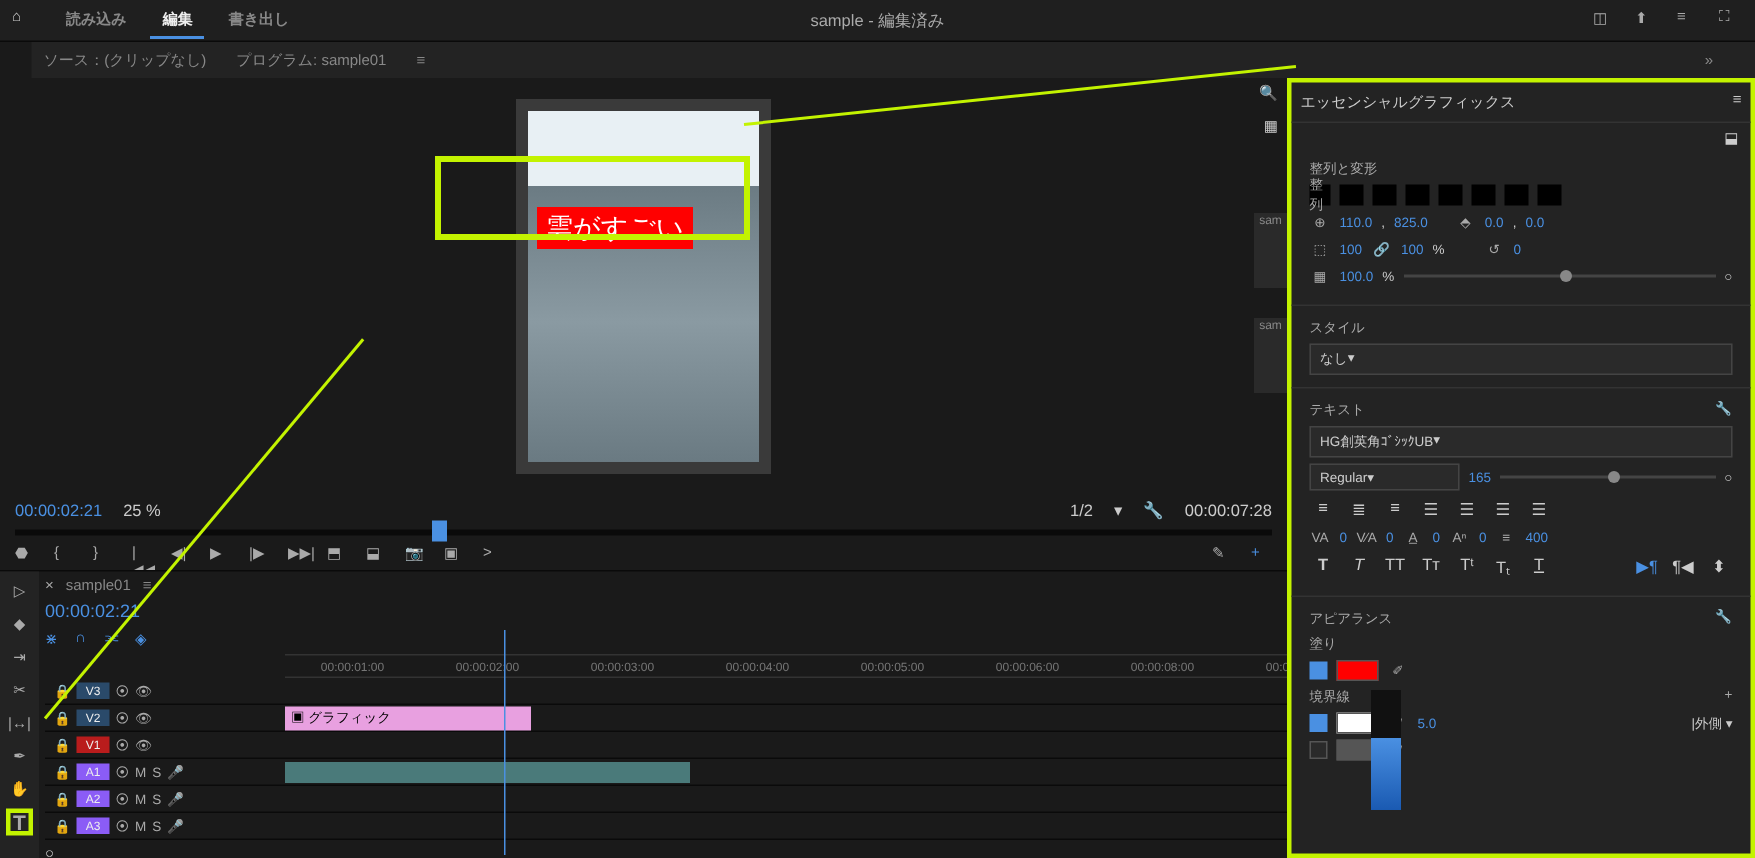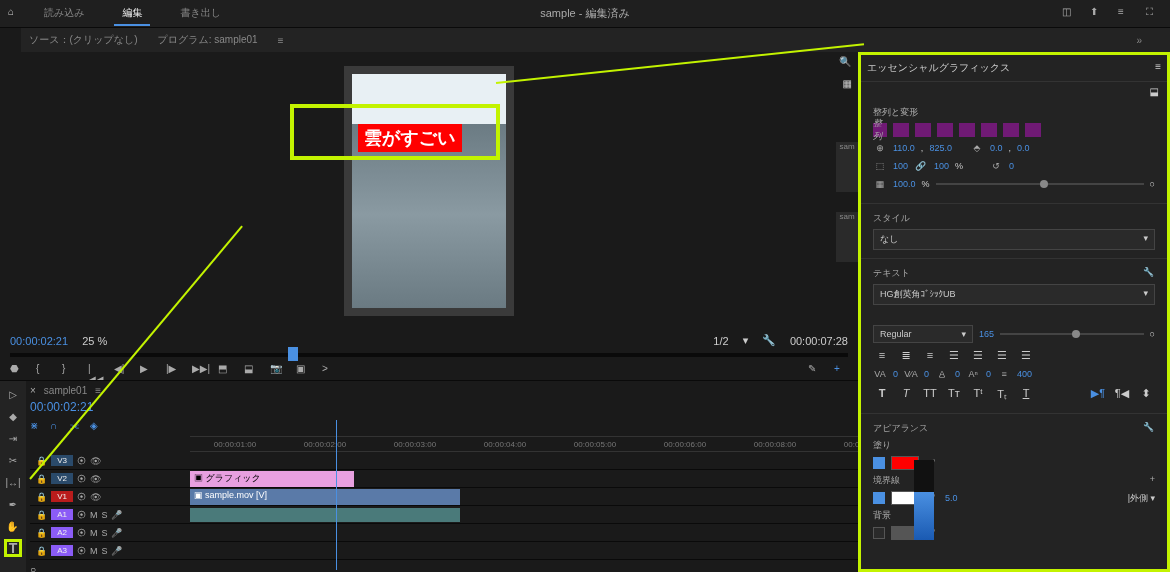--- a/index.html
+++ b/index.html
@@ -1,37 +1,37 @@
 <!DOCTYPE html>
 <html><head>
 <meta charset="utf-8">
 <style>
 * { box-sizing: border-box; margin: 0; padding: 0; font-family: "Hiragino Sans", "Yu Gothic", sans-serif; }
 body { background: #1a1a1a; color: #ccc; font-size: 10px; width: 1170px; height: 572px; overflow: hidden; position: relative; }
 
 .topbar { height: 28px; display: flex; align-items: center; padding: 0 8px; background: #1f1f1f; border-bottom: 1px solid #0a0a0a; }
 .topbar .home-ic { width: 16px; height: 16px; margin-right: 12px; }
-.tabs-top { display: flex; gap: 22px; }
+.tabs-top { display: flex; gap: 8px; font-weight: bold; }
 .tabs-top span { padding: 4px 8px; color: #888; cursor: pointer; }
 .tabs-top .active { color: #eee; border-bottom: 2px solid #4a90e2; }
 .title-center { position: absolute; left: 50%; transform: translateX(-50%); color: #aaa; font-size: 11px; }
 .topbar-right { margin-left: auto; display: flex; gap: 12px; }
 .topbar-right span { width: 16px; height: 16px; color: #aaa; }
 
 .sourcebar { height: 24px; display: flex; align-items: center; padding: 0 8px; background: #232323; font-size: 10px; color: #888; margin-left: 21px; }
 .sourcebar span { margin-right: 20px; }
 
 .main { display: flex; height: 520px; }
 .left-col { width: 858px; display: flex; flex-direction: column; }
 .right-col { width: 370px; background: #232323; border: 3px solid #c3f300; }
 
 .preview-area { height: 330px; background: #1a1a1a; position: relative; display: flex; justify-content: center; align-items: center; }
 .video-frame { width: 170px; height: 250px; background: linear-gradient(#5a6a72, #8a9aa2 60%, #6a7a82); position: relative; border: 8px solid #3a3a3a; }
 .sky { background: #e8f0f4; height: 50px; }
-.text-overlay { position: absolute; top: 50px; left: 6px; background: #ff0000; color: #fff; font-size: 18px; font-weight: bold; padding: 2px 6px; }
+.text-overlay { position: absolute; top: 64px; left: 6px; background: #ff0000; color: #fff; font-size: 18px; font-weight: normal; padding: 2px 6px; }
 .highlight-box1 { position: absolute; border: 4px solid #c3f300; width: 210px; height: 56px; left: 290px; top: 52px; }
 .mini-lbl { position: absolute; right: 0; top: 90px; width: 22px; height: 50px; background: #2a2a2a; font-size: 8px; color: #888; text-align: center; }
 .mini-lbl + .mini-lbl { top: 160px; }
 
 .preview-ctrl { height: 50px; background: #1a1a1a; padding: 4px 10px; }
 .tc-row { display: flex; align-items: center; gap: 14px; font-size: 11px; }
 .tc-blue { color: #4a90e2; }
 .slider-track { height: 4px; background: #0a0a0a; margin: 6px 0; position: relative; }
 .playhead-blue { position: absolute; left: 278px; top: -6px; width: 10px; height: 14px; background: #4a90e2; }
 .transport { display: flex; justify-content: center; gap: 12px; }
@@ -65,22 +65,22 @@
 .meter { width: 20px; height: 80px; background: #111; position: relative; }
 .meter-fill { position: absolute; bottom: 0; width: 100%; height: 60%; background: linear-gradient(#4a90e2, #1a5ab2); }
 
 
 .eg-head { padding: 6px; border-bottom: 1px solid #333; font-size: 10px; color: #ccc; display: flex; justify-content: space-between; }
 .sect { padding: 6px 12px; }
 .sect-lbl { font-size: 9px; color: #aaa; margin-bottom: 4px; }
 .row { display: flex; align-items: center; gap: 6px; margin-bottom: 4px; font-size: 9px; }
 .row .ic { width: 14px; height: 14px; display: flex; align-items: center; justify-content: center; color: #aaa; }
 .val-blue { color: #4a90e2; }
-.align-btns span { width: 16px; height: 14px; background: #701a75; display: inline-block; margin-right: 0; font-style: italic; }
-.dd { width: 100%; background: #2a2a2a; border: 1px solid #444; padding: 3px 6px; color: #ccc; font-size: 9px; display: flex; justify-content: space-between; }
+.align-btns span { width: 16px; height: 14px; background: #000000; display: inline-block; margin-right: 0; }
+.dd { width: 100%; background: #2a2a2a; border: 1px solid #444; padding: 3px 6px; color: #ccc; font-size: 9px; display: flex; }
 .mini-slider { flex: 1; height: 2px; background: #444; position: relative; }
 .mini-slider::after { content: ''; position: absolute; width: 8px; height: 8px; background: #888; border-radius: 50%; top: -3px; left: 50%; }
 .text-opts span { width: 18px; height: 16px; display: inline-flex; align-items: center; justify-content: center; font-size: 11px; color: #ccc; }
 .swatch { width: 28px; height: 14px; border: 1px solid #555; }
 .swatch.red { background: #ff0000; }
 .swatch.white { background: #fff; }
 .chk { width: 12px; height: 12px; background: #4a90e2; }
 .chk.off { background: #2a2a2a; border: 1px solid #555; }
 .hr { height: 1px; background: #333; margin: 2px 0; }
 .wrench { float: right; color: #888; }
@@ -216,21 +216,20 @@
             </div>
             <div class="clip pink">▣ <span>グラフィック</span></div>
           </div>
         <div class="track">
             <div class="trk-head">
               <span>🔒</span>
               <span class="trk-lbl" style="background:#b91c1c">V1</span>
               <span>⦿</span>
               <span>👁</span>
             </div>
-            <div class="clip blue">▣ <span>sample.mov [V]</span></div>
           </div>
         <div class="track">
             <div class="trk-head">
               <span>🔒</span>
               <span class="trk-lbl a">A1</span>
               <span>⦿</span>
               <span>M</span>
               <span>S</span>
               <span>🎤</span>
             </div>
@@ -329,21 +328,21 @@
         </div>
     </div>
     <div class="hr"></div>
 
     <div class="sect">
       <div class="sect-lbl"><span>テキスト</span><span class="wrench">🔧</span></div>
       <div class="dd">
           <span>HG創英角ｺﾞｼｯｸUB</span>
           <span>▾</span>
         </div>
-      <div class="row" style="margin-top:20px">
+      <div class="row" style="margin-top:4px">
         <div class="dd" style="width:100px">
             <span>Regular</span>
             <span>▾</span>
           </div>
         <span class="val-blue">165</span>
         <div class="mini-slider"></div>
         <span>○</span>
       </div>
       <div class="row text-opts">
         <span>≡</span>
@@ -390,21 +389,20 @@
         <span class="ic">✐</span>
       </div>
       <div class="sect-lbl"><span>境界線</span><span style="float:right">+</span></div>
       <div class="row">
         <span class="chk"></span>
         <span class="swatch white"></span>
         <span class="ic">✐</span>
         <span class="val-blue">5.0</span>
         <span style="margin-left:auto">|<span>外側</span> ▾</span>
       </div>
-      <div class="sect-lbl">背景</div>
       <div class="row">
         <span class="chk off"></span>
         <span class="swatch" style="background:#555"></span>
         <span class="ic">✐</span>
       </div>
     </div>
   </div>
 </div>
 
 <div class="line1" style="left:496px;top:82px;width:370px;transform:rotate(-6deg)"></div>

